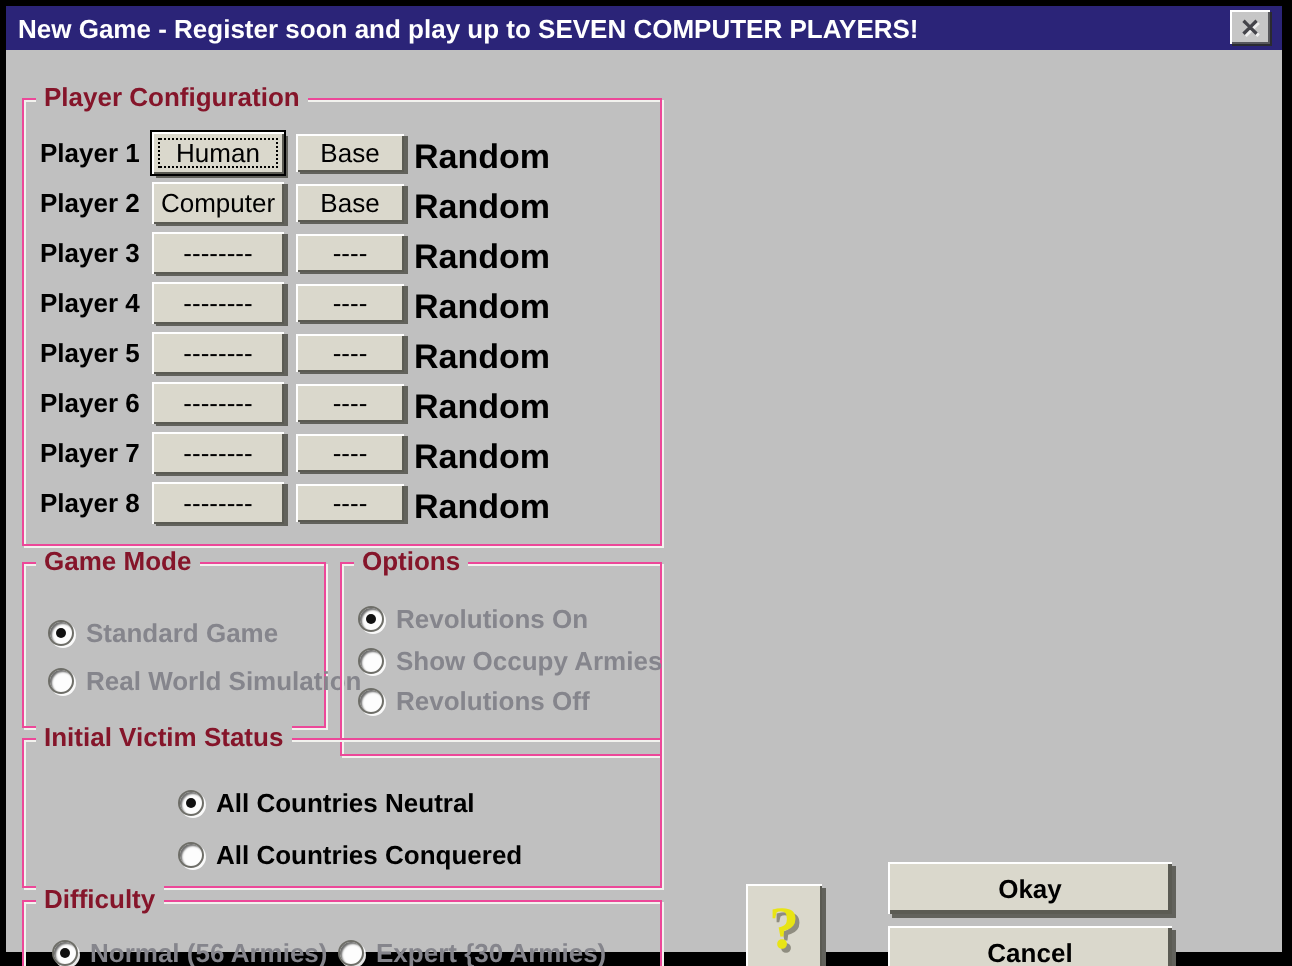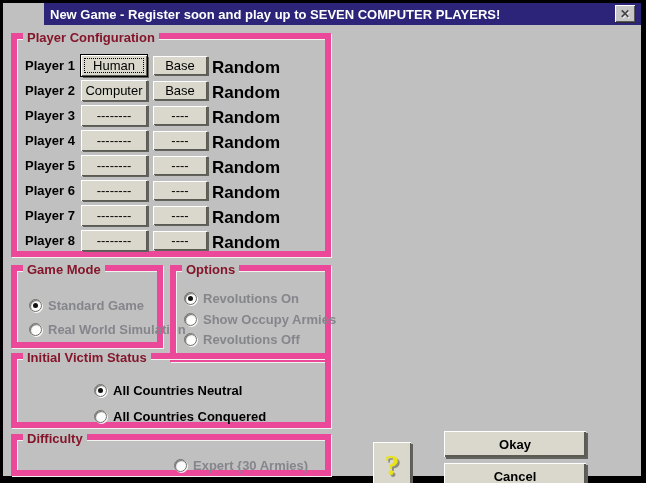--- a/index.html
+++ b/index.html
@@ -11,21 +11,21 @@
   }
   .window-inner {
     position:absolute; left:3px; top:3px; right:5px; bottom:7px;
     background:#c0c0c0;
   }
 
   
   .titlebar {
     position:absolute; left:0; top:0; right:0; height:22px;
     background:#2b2478; display:flex; align-items:center;
-    padding-left:6px; box-sizing:border-box;margin-left:41px;
+    padding-left:6px; box-sizing:border-box;
   }
   .titlebar-text {
     color:#fff; font-size:13px; font-weight:bold; letter-spacing:0;
     white-space:nowrap;
   }
   .close-btn {
     position:absolute; top:2px; right:6px; width:20px; height:17px;
     background:#c6c6c6;
     box-shadow: inset 1px 1px 0 #ffffff, inset -1px -1px 0 #57575c, 1px 1px 0 #2a2a30;
     display:flex; align-items:center; justify-content:center;
@@ -34,22 +34,23 @@
   .close-glyph {
     font-size:12px; font-weight:bold; color:#44444a; line-height:1;
     text-shadow:1px 1px 0 #efefef;
   }
 
   .content { position:absolute; left:0; top:22px; right:0; bottom:0; }
 
   
   .groupbox {
     position:absolute; box-sizing:border-box;
-    border:6px solid #ec4899;
+    border:1px solid #ec4899;
     box-shadow: 1px 1px 0 #f2f2ee, inset 1px 1px 0 #f2f2ee;
+    margin-top: 16px;
   }
   .legend {
     position:absolute; top:-8px; left:6px; background:#c0c0c0;
     padding:0 4px; font-size:13px; font-weight:bold; color:#85152a;
     white-space:nowrap; line-height:14px;
   }
 
   
   .prow { position:absolute; height:22px; left:0; width:100%; }
   .plabel {
@@ -219,20 +220,24 @@
           <span class="rlabel">All Countries Neutral</span>
         </div>
         <div class="radio-row" style="left:77px; top:50px;">
           <span class="radio"></span>
           <span class="rlabel">All Countries Conquered</span>
         </div>
       </div>
 
       <div class="groupbox" style="left:8px; top:409px; width:320px; height:42px;">
         <span class="legend">Difficulty</span>
+        <div class="radio-row selected disabled" style="left:14px; top:18px;">
+          <span class="radio"></span>
+          <span class="rlabel">Normal (56 Armies)</span>
+        </div>
         <div class="radio-row disabled" style="left:157px; top:18px;">
           <span class="radio"></span>
           <span class="rlabel">Expert {30 Armies)</span>
         </div>
       </div>
 
       <button class="help-btn">
         <span class="help-glyph">?</span>
       </button>
       <button class="action-btn okay-btn">Okay</button>

